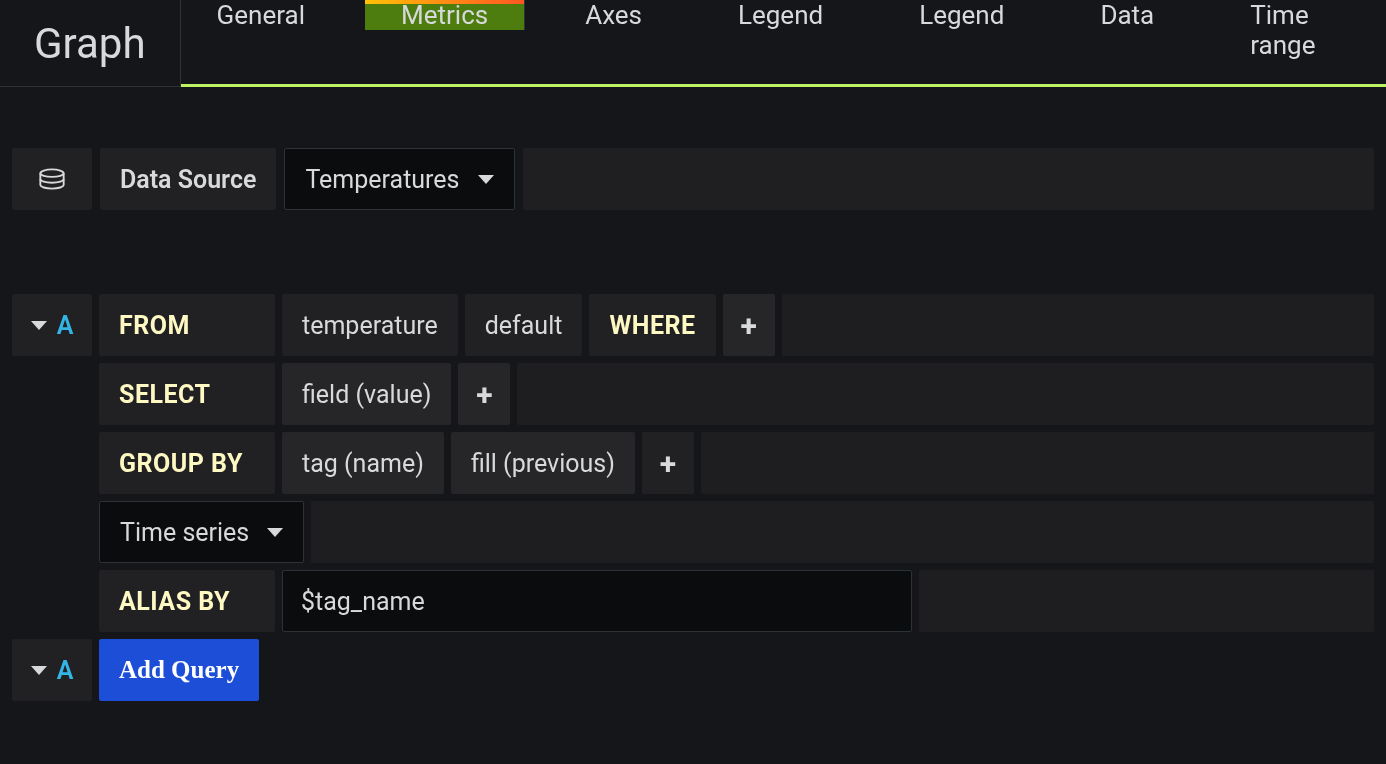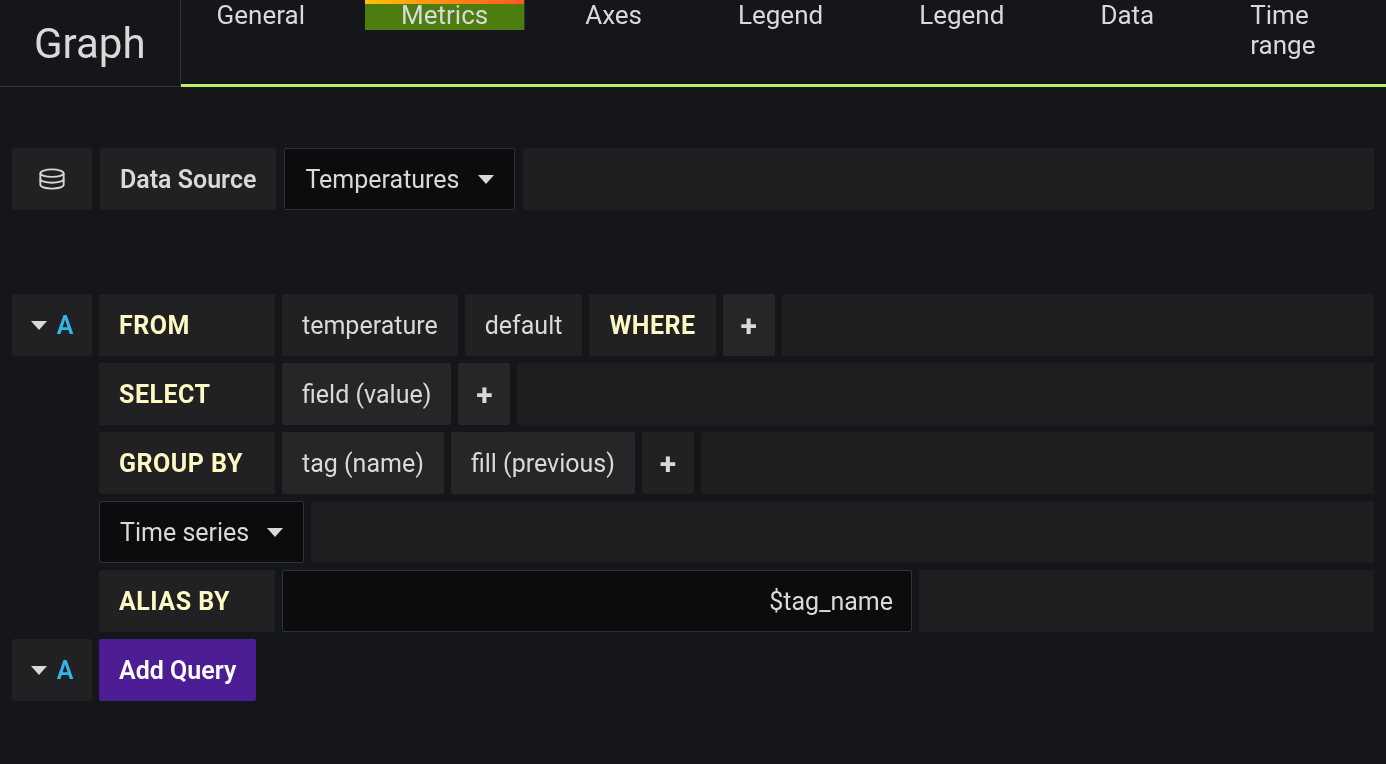--- a/index.html
+++ b/index.html
@@ -138,27 +138,27 @@
   .alias-input {
     width: 630px;
     background: #0b0c0e;
     border: 1px solid #2c3235;
     color: #d8d9da;
     font-size: 25px;
     height: 62px;
     padding: 0 18px;
     border-radius: 2px;
     font-family: inherit;
-    text-align: right;
   }
   .addq {
-    background: #4c1d95;
+    background: #1d4ed8;
     color: #fff;
     font-weight: 600;
     cursor: pointer;
+    font-family: Liberation Serif, serif;
   }
 
   
   .A { color: #33b5e5; }
 </style>
 </head>
 <body>
 
 <div class="tabbar">
   <div class="tab-title">Graph</div>

